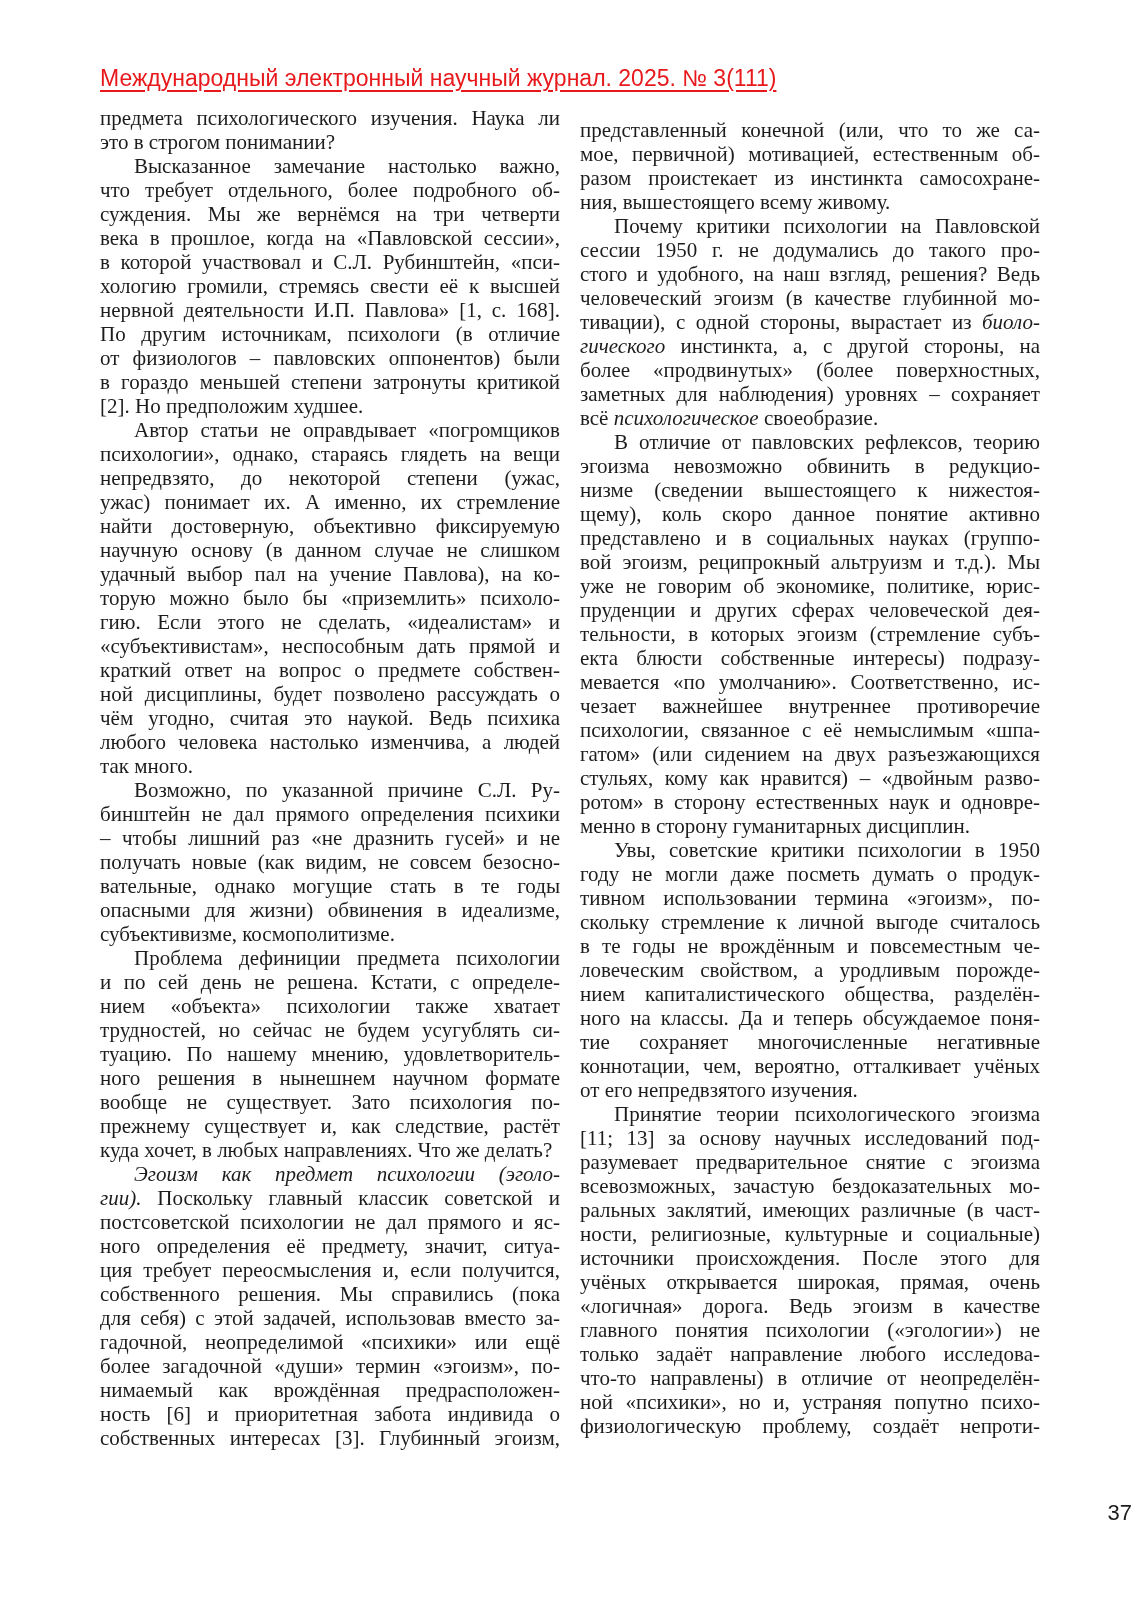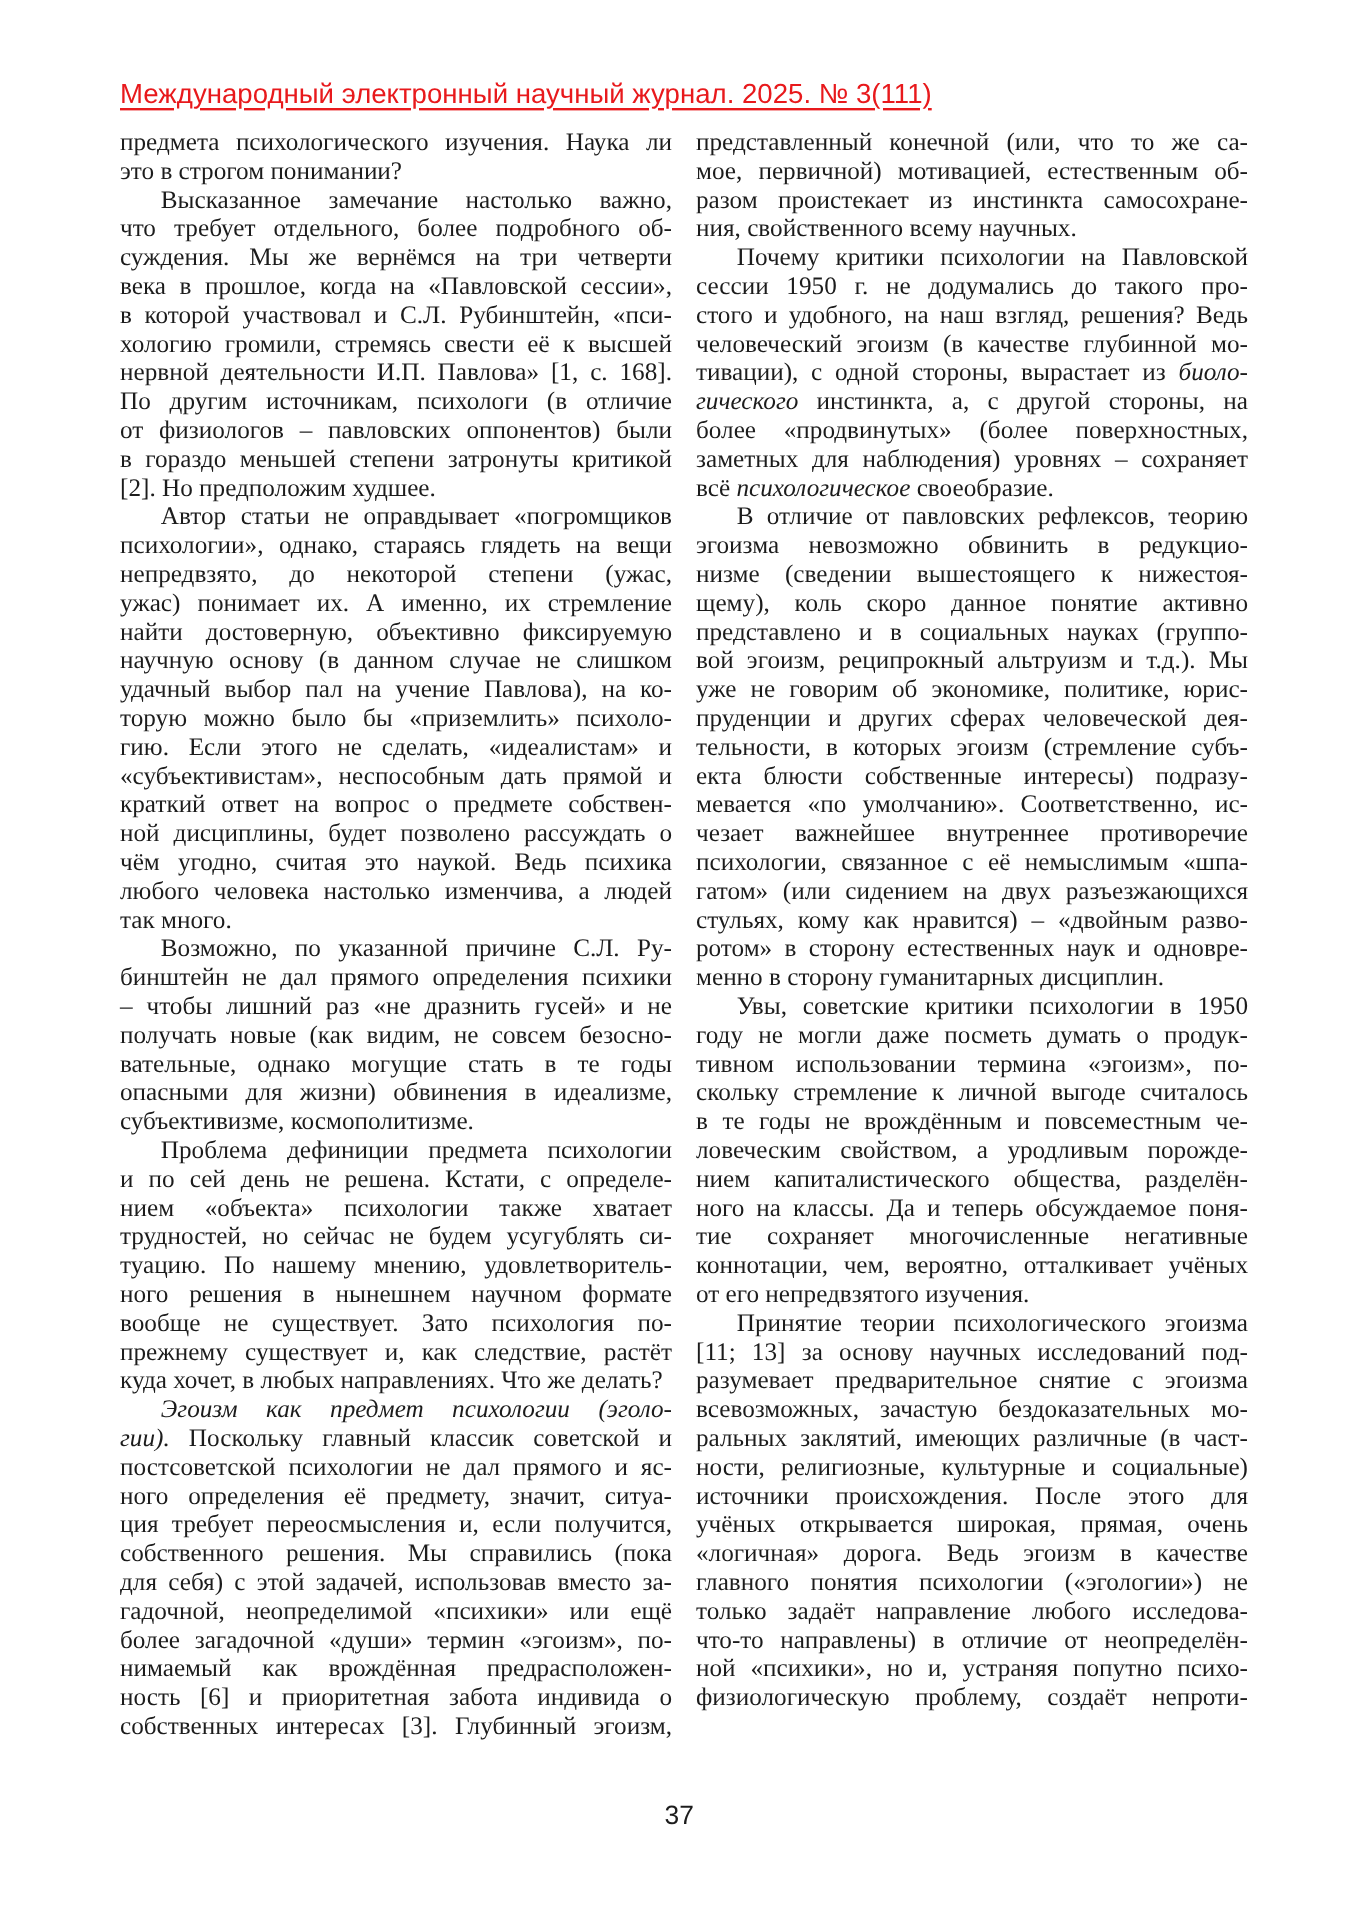--- a/index.html
+++ b/index.html
@@ -17,21 +17,21 @@
     font-family: "Liberation Sans", sans-serif;
     font-size: 23px; line-height: 30px;
     color: var(--accent);
     text-decoration: underline;
     text-underline-offset: 4px;
     white-space: nowrap;
   }
   .columns {
     position: absolute; left: 100px; top: 106px;
     width: 940px;
-    display: flex; gap: 20px;
+    display: flex; gap: 20px; align-items: center;
   }
   .column {
     width: 460px;
     font-size: 21px;
     line-height: 24px;
     color: var(--ink);
   }
   .paragraph { margin: 0; }
   .line {
     text-align: justify;
@@ -39,21 +39,21 @@
     min-height: 24px;
   }
   .line.endline { text-align-last: auto; }
   .line.indent { text-indent: 34px; }
   .run-normal { font-style: normal; font-weight: normal; }
   .run-italic { font-style: italic; }
   .run-bold-italic { font-style: italic; font-weight: normal; }
   .page-number {
     position: absolute; top: 1500px; left: 0;
     width: 1132px;
-    text-align: center;
+    text-align: right;
     font-family: "Liberation Sans", sans-serif;
     font-size: 22px;
     color: #1c1c1c;
   }
 </style>
 </head>
 <body>
 
 <div class="page">
   <div class="journal-header">Международный электронный научный журнал. 2025. № 3(111)</div>
@@ -127,21 +127,21 @@
           <div class="line"><span class="run-normal">нимаемый как врождённая предрасположен-</span></div>
           <div class="line"><span class="run-normal">ность [6] и приоритетная забота индивида о</span></div>
           <div class="line"><span class="run-normal">собственных интересах [3]. Глубинный эгоизм,</span></div>
         </div>
       </div>
     <div class="column" id="right-column">
         <div class="paragraph">
           <div class="line"><span class="run-normal">представленный конечной (или, что то же са-</span></div>
           <div class="line"><span class="run-normal">мое, первичной) мотивацией, естественным об-</span></div>
           <div class="line"><span class="run-normal">разом проистекает из инстинкта самосохране-</span></div>
-          <div class="line endline"><span class="run-normal">ния, свойственного всему научных.</span></div>
+          <div class="line endline"><span class="run-normal">ния, вышестоящего всему живому.</span></div>
         </div>
         <div class="paragraph">
           <div class="line indent"><span class="run-normal">Почему критики психологии на Павловской</span></div>
           <div class="line"><span class="run-normal">сессии 1950 г. не додумались до такого про-</span></div>
           <div class="line"><span class="run-normal">стого и удобного, на наш взгляд, решения? Ведь</span></div>
           <div class="line"><span class="run-normal">человеческий эгоизм (в качестве глубинной мо-</span></div>
           <div class="line"><span class="run-normal">тивации), с одной стороны, вырастает из </span><span class="run-italic">биоло-</span></div>
           <div class="line"><span class="run-italic">гического</span><span class="run-normal"> инстинкта, а, с другой стороны, на</span></div>
           <div class="line"><span class="run-normal">более «продвинутых» (более поверхностных,</span></div>
           <div class="line"><span class="run-normal">заметных для наблюдения) уровнях – сохраняет</span></div>

